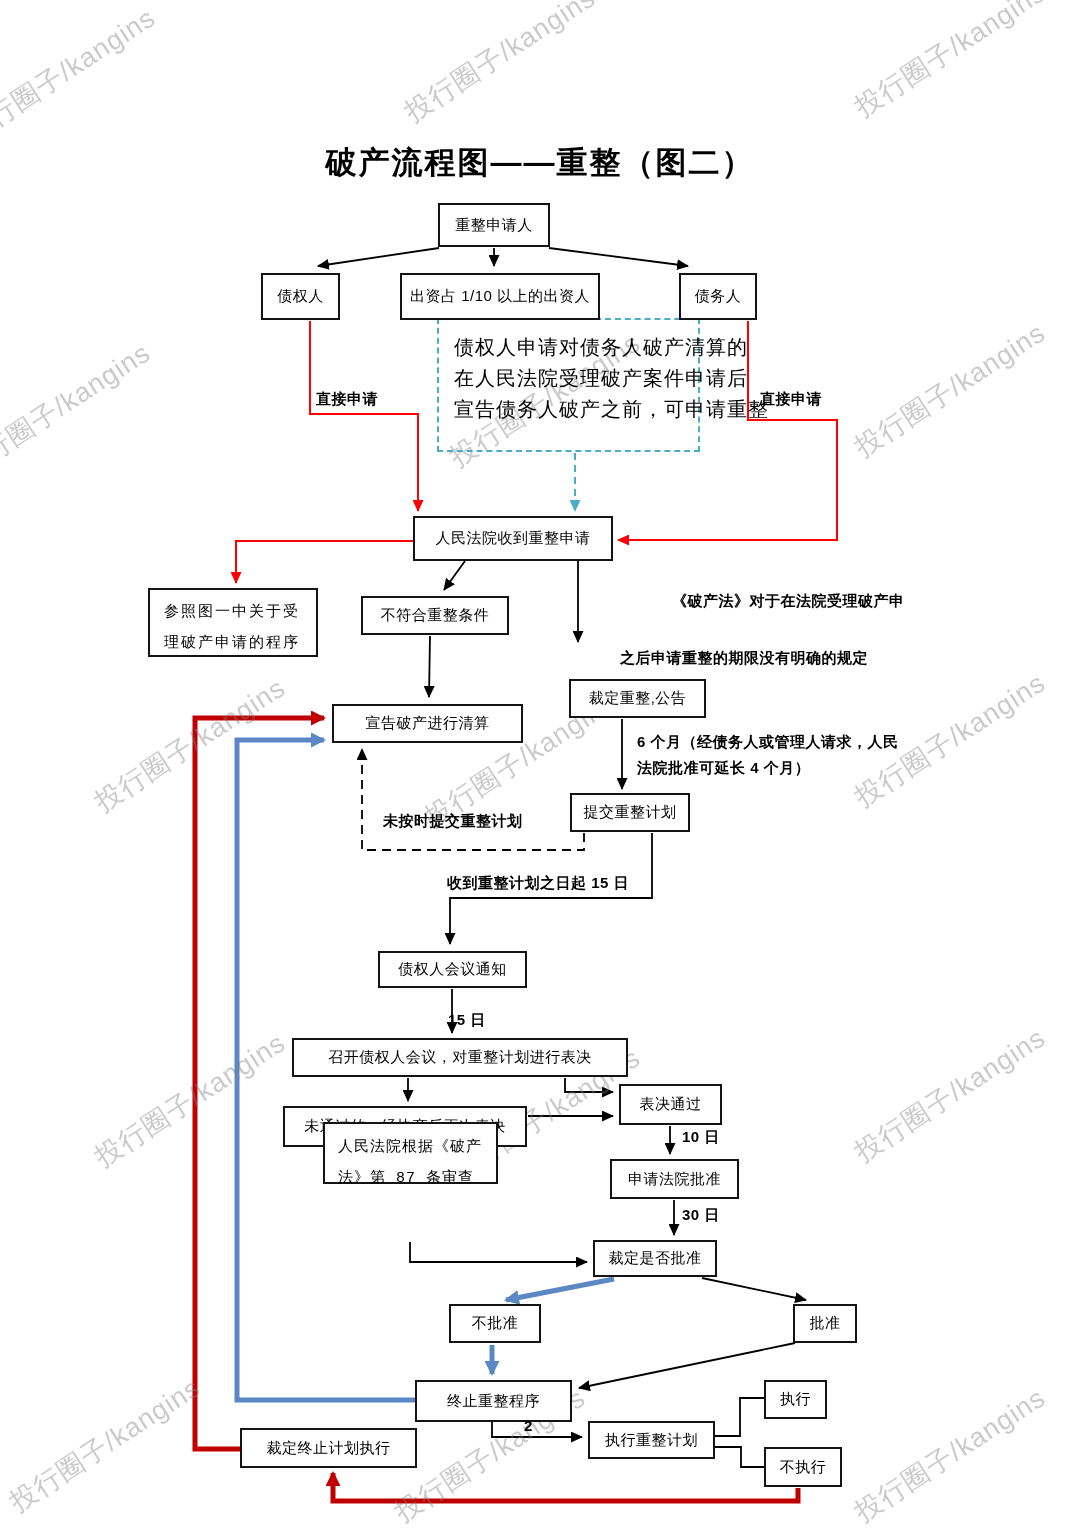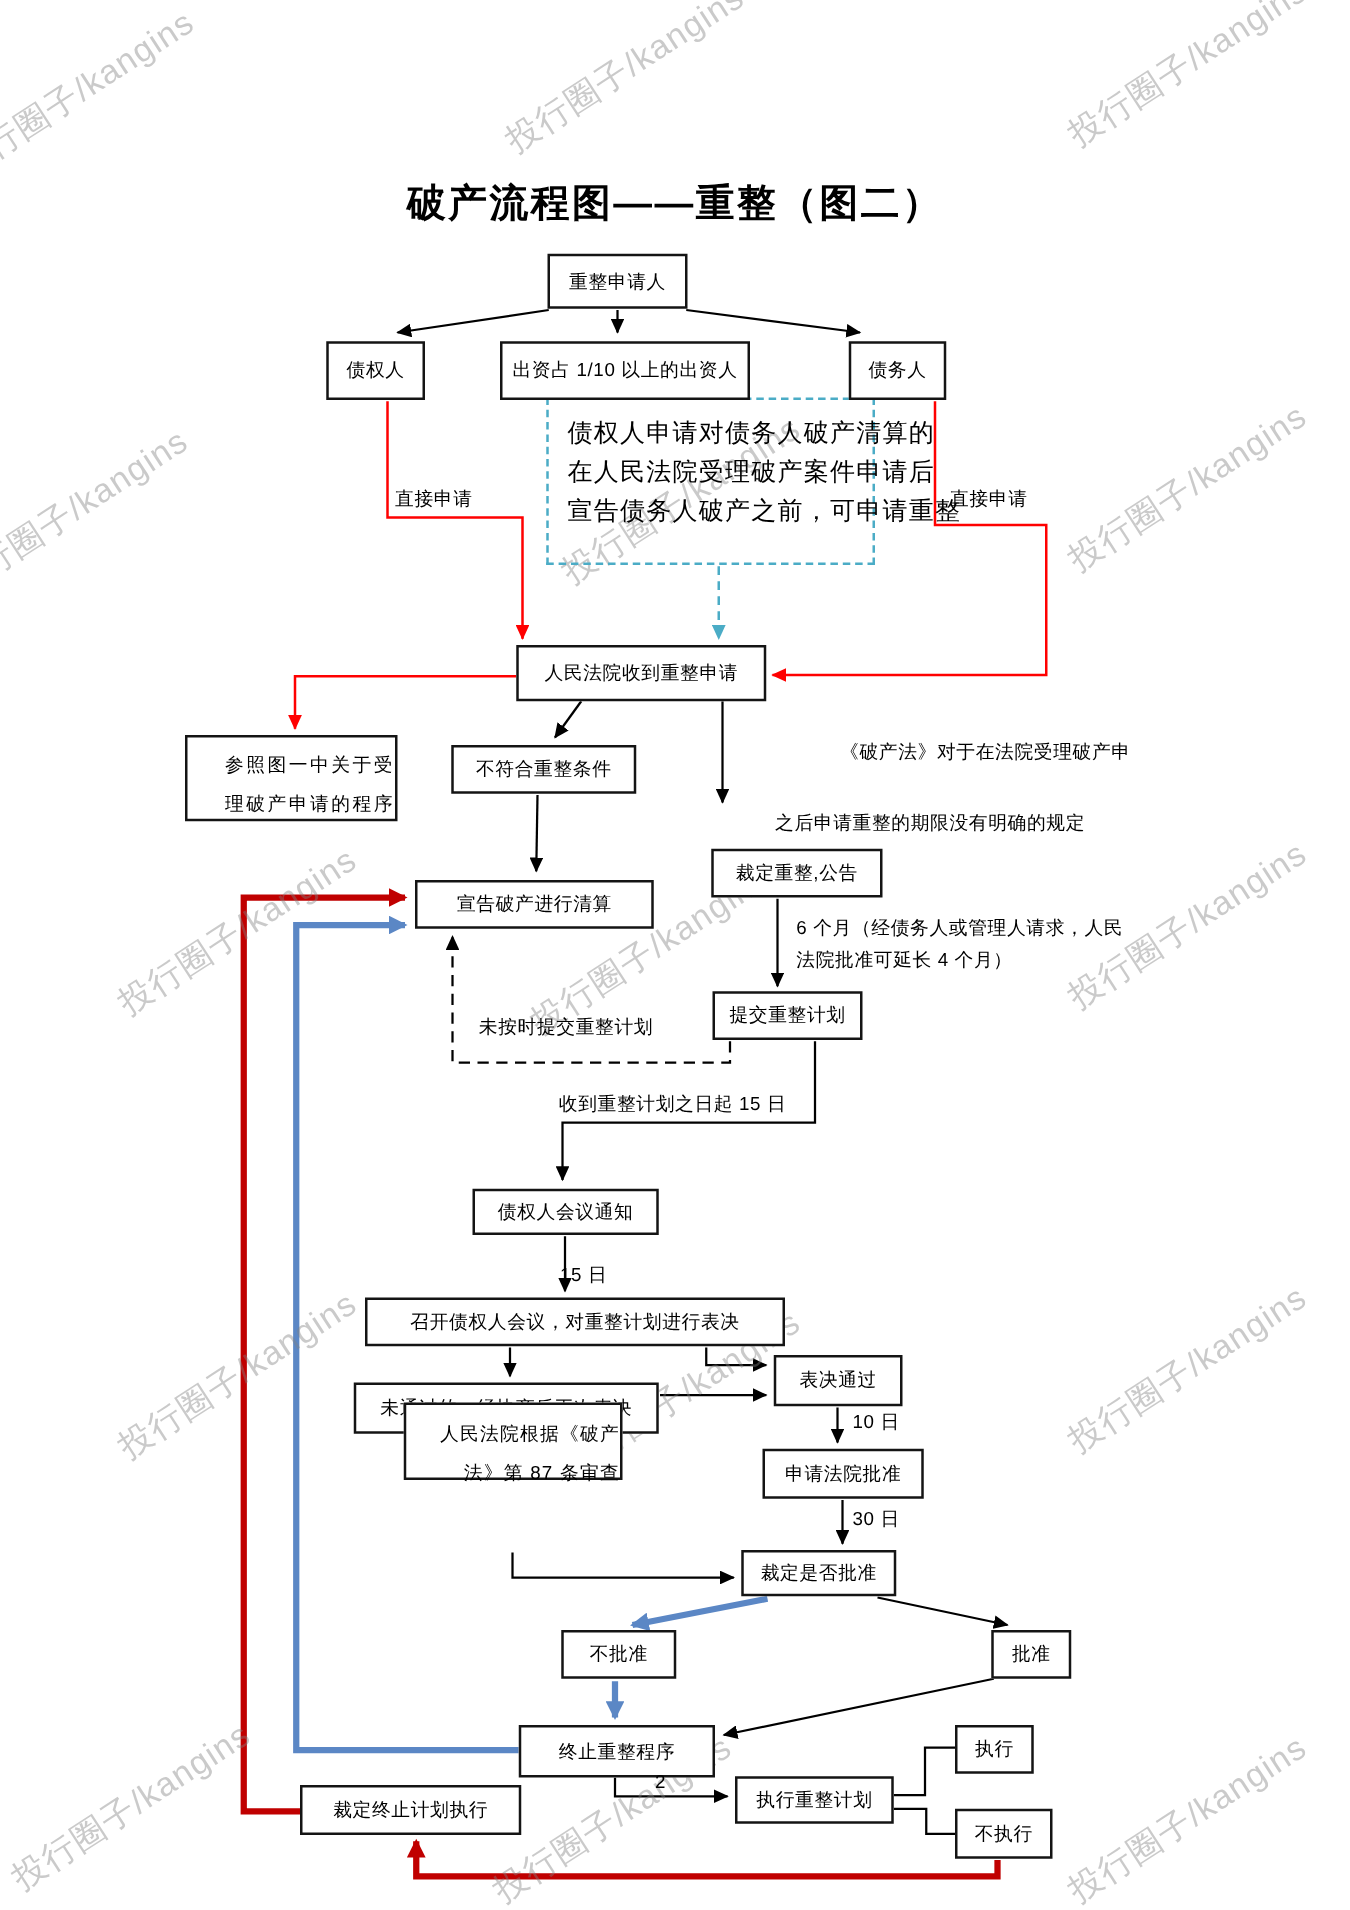--- a/index.html
+++ b/index.html
@@ -13,32 +13,32 @@
     position:absolute;left:0;top:142px;width:1080px;text-align:center;
     font-size:31px;font-weight:bold;letter-spacing:2px;
   }
   .node{
     position:absolute;border:2px solid #141414;background:#fff;
     display:flex;align-items:center;justify-content:center;
     font-size:15px;letter-spacing:0.5px;text-align:center;white-space:nowrap;
     box-sizing:border-box;z-index:3;
   }
   .node.multi{
-    display:block;text-align:right;white-space:normal;
+    display:block;text-align:left;white-space:normal;font-family:Liberation Mono, monospace;
   }
   .node.refer{padding:7px 0 0 14px;letter-spacing:2px;line-height:31px;}
   .node.law87{padding:8px 0 0 13px;letter-spacing:1px;line-height:31px;}
   .notebox{
     position:absolute;border:2px dashed #4bacc6;background:transparent;
     box-sizing:border-box;padding:12px 0 0 15px;font-size:20px;
     letter-spacing:1px;line-height:31px;z-index:2;
   }
   .notebox span{display:block;white-space:nowrap;}
   .lbl{
-    position:absolute;font-size:15px;white-space:nowrap;z-index:3;letter-spacing:0.5px;
+    position:absolute;font-size:15px;white-space:nowrap;z-index:3;letter-spacing:0.5px;font-weight:bold;
   }
   .wm{
     position:absolute;font-size:27px;color:rgba(128,128,128,0.42);
     transform:translate(-50%,-50%) rotate(-33deg);white-space:nowrap;
     letter-spacing:1px;z-index:1;pointer-events:none;
   }
 </style>
 </head>
 <body>
 

